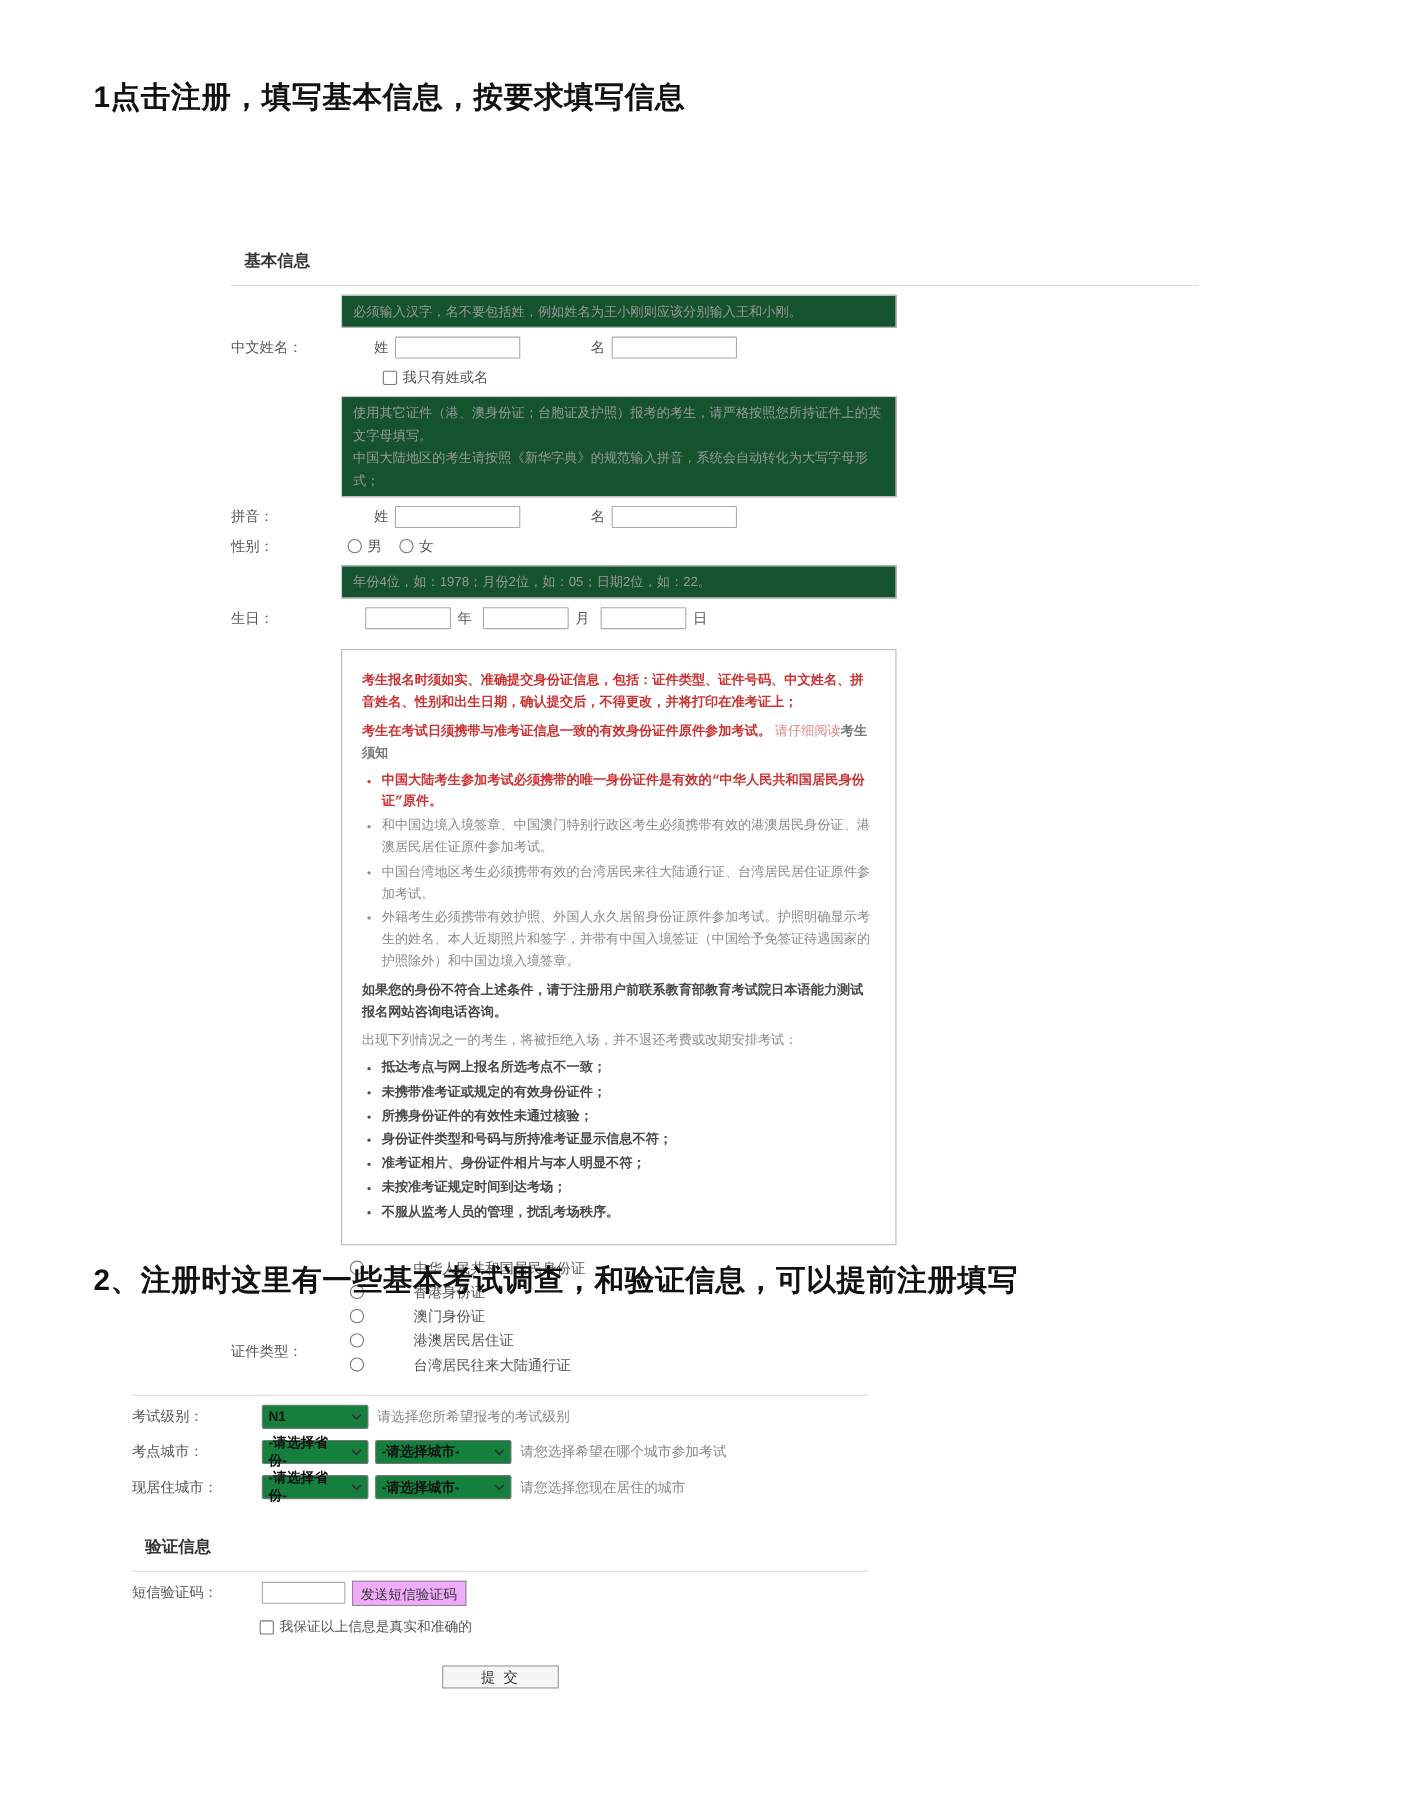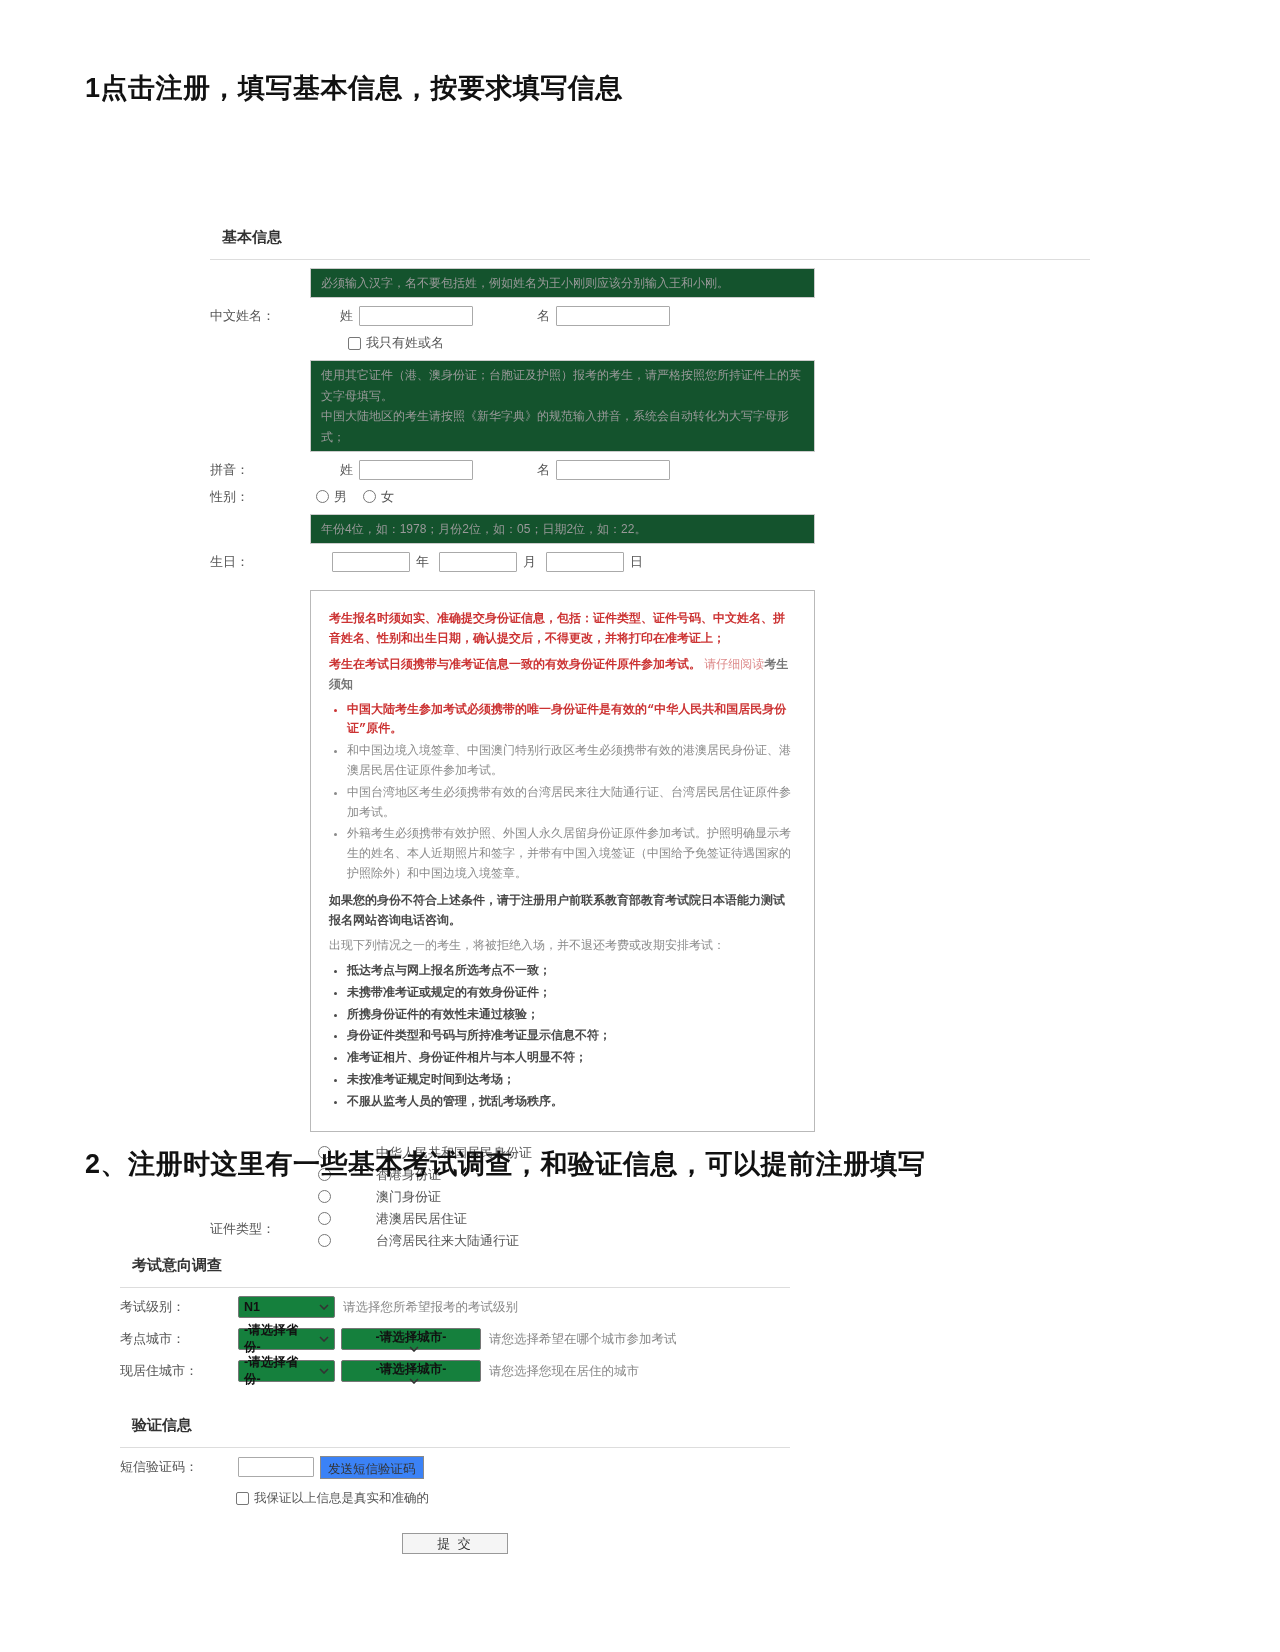--- a/index.html
+++ b/index.html
@@ -76,25 +76,25 @@
   .idtype .flabel { align-self: flex-end; margin-bottom: 16px; }
   .idtype .opts { padding-left: 8px; }
   .idtype .opt { display: flex; align-items: center; font-size: 13px; color: #555; margin: 4px 0; height: 18px; gap: 40px; }
 
   
   #form2 { position: absolute; left: 120px; top: 1256px; width: 670px; }
   #form2 .flabel { width: 108px; }
   #form2 .frow { margin-top: 6px; height: 26px; }
   .sel-level { width: 97px; }
   .sel-prov { width: 97px; margin-right: 6px; }
-  .sel-city { width: 140px; flex-direction: column; }
+  .sel-city { width: 124px; }
   #verify-title { margin-top: 32px; }
   .sms-input { width: 76px; margin-right: 6px; }
   .send-btn {
-    height: 23px; border: 1px solid #8a8a8a; background: #3b82f6;
+    height: 23px; border: 1px solid #8a8a8a; background: #f0abfc;
     font-size: 12.5px; color: #333; padding: 4px 7px; font-family: inherit; cursor: pointer;
   }
   .confirm-row { display: flex; align-items: center; margin-top: 10px; padding-left: 116px; font-size: 12.5px; color: #555; }
   .submit-wrap { margin-top: 26px; text-align: center; }
   .submit-btn {
     width: 106px; height: 21px; border: 1px solid #999; background: #f5f5f5;
     font-size: 13px; color: #333; font-family: inherit; cursor: pointer; letter-spacing: 2px;
   }
 </style>
 </head>
@@ -228,21 +228,20 @@
         <span class="rdo"></span>
         <span>台湾居民往来大陆通行证</span>
       </div>
     </div>
   </div>
 </div>
 
 <div class="h1" id="heading2">2、注册时这里有一些基本考试调查，和验证信息，可以提前注册填写</div>
 
 <div id="form2">
-  <div class="sec-title">考试意向调查</div>
   <div class="divider"></div>
 
   <div class="frow">
     <div class="flabel">考试级别：</div>
     <div class="fcontent">
       <span class="sel sel-level">
         <span>N1</span>
         <span class="chev">
             <svg width="10" height="6" viewBox="0 0 10 6">
               <path d="M1 1 L5 5 L9 1" stroke="#333" stroke-width="1.6" fill="none"></path>

